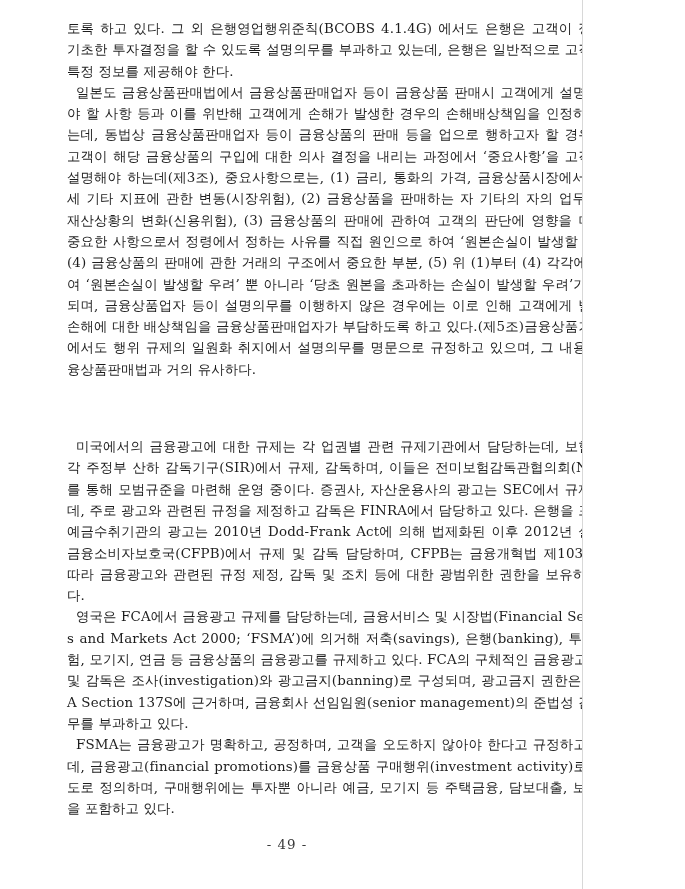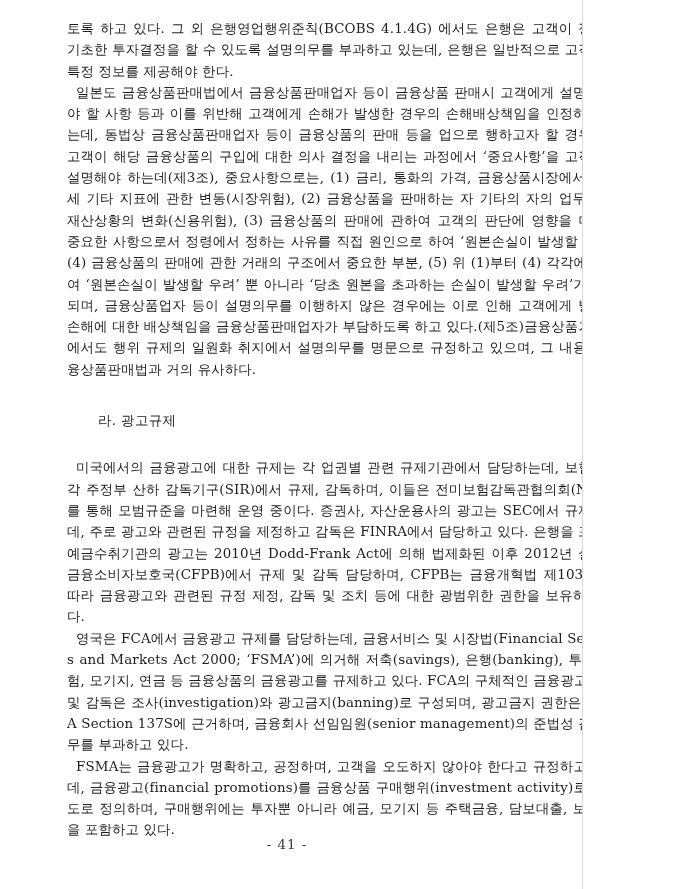--- a/index.html
+++ b/index.html
@@ -73,28 +73,27 @@
 <div class="page">
 
   <div class="page-body">
 
     <p class="para">토록 하고 있다. 그 외 은행영업행위준칙(BCOBS 4.1.4G) 에서도 은행은 고객이 정보에 기초한 투자결정을 할 수 있도록 설명의무를 부과하고 있는데, 은행은 일반적으로 고객에게 특정 정보를 제공해야 한다.</p>
 
     <p class="para indent">일본도 금융상품판매법에서 금융상품판매업자 등이 금융상품 판매시 고객에게 설명을 해야 할 사항 등과 이를 위반해 고객에게 손해가 발생한 경우의 손해배상책임을 인정하고 있는데, 동법상 금융상품판매업자 등이 금융상품의 판매 등을 업으로 행하고자 할 경우에는 고객이 해당 금융상품의 구입에 대한 의사 결정을 내리는 과정에서 ‘중요사항’을 고객에게 설명해야 하는데(제3조), 중요사항으로는, (1) 금리, 통화의 가격, 금융상품시장에서의 시세 기타 지표에 관한 변동(시장위험), (2) 금융상품을 판매하는 자 기타의 자의 업무 또는 재산상황의 변화(신용위험), (3) 금융상품의 판매에 관하여 고객의 판단에 영향을 미치는 중요한 사항으로서 정령에서 정하는 사유를 직접 원인으로 하여 ‘원본손실이 발생할 우려’, (4) 금융상품의 판매에 관한 거래의 구조에서 중요한 부분, (5) 위 (1)부터 (4) 각각에 관하여 ‘원본손실이 발생할 우려’ 뿐 아니라 ‘당초 원본을 초과하는 손실이 발생할 우려’가 해당되며, 금융상품업자 등이 설명의무를 이행하지 않은 경우에는 이로 인해 고객에게 발생한 손해에 대한 배상책임을 금융상품판매업자가 부담하도록 하고 있다.(제5조)금융상품거래법에서도 행위 규제의 일원화 취지에서 설명의무를 명문으로 규정하고 있으며, 그 내용은 금융상품판매법과 거의 유사하다.</p>
 
     <div class="spacer-lg"></div>
 
-    <h2 class="section-heading">라. 광고규제</h2>
 
     <div class="spacer-md"></div>
 
     <p class="para indent">미국에서의 금융광고에 대한 규제는 각 업권별 관련 규제기관에서 담당하는데, 보험사는 각 주정부 산하 감독기구(SIR)에서 규제, 감독하며, 이들은 전미보험감독관협의회(NAIC)를 통해 모범규준을 마련해 운영 중이다. 증권사, 자산운용사의 광고는 SEC에서 규제하는데, 주로 광고와 관련된 규정을 제정하고 감독은 FINRA에서 담당하고 있다. 은행을 포함한 예금수취기관의 광고는 2010년 Dodd-Frank Act에 의해 법제화된 이후 2012년 설립된 금융소비자보호국(CFPB)에서 규제 및 감독 담당하며, CFPB는 금융개혁법 제1031조에 따라 금융광고와 관련된 규정 제정, 감독 및 조치 등에 대한 광범위한 권한을 보유하고 있다.</p>
 
     <p class="para indent">영국은 FCA에서 금융광고 규제를 담당하는데, 금융서비스 및 시장법(Financial Services and Markets Act 2000; ‘FSMA’)에 의거해 저축(savings), 은행(banking), 투자, 보험, 모기지, 연금 등 금융상품의 금융광고를 규제하고 있다. FCA의 구체적인 금융광고 규제 및 감독은 조사(investigation)와 광고금지(banning)로 구성되며, 광고금지 권한은 FSMA Section 137S에 근거하며, 금융회사 선임임원(senior management)의 준법성 감시의무를 부과하고 있다.</p>
 
 
     <p class="para indent">FSMA는 금융광고가 명확하고, 공정하며, 고객을 오도하지 않아야 한다고 규정하고 있는데, 금융광고(financial promotions)를 금융상품 구매행위(investment activity)로의 유도로 정의하며, 구매행위에는 투자뿐 아니라 예금, 모기지 등 주택금융, 담보대출, 보험 등을 포함하고 있다.</p>
 
   </div>
 
-  <div class="page-number">- 41 -</div>
+  <div class="page-number">- 49 -</div>
 
 </div>
 
 </body></html>

